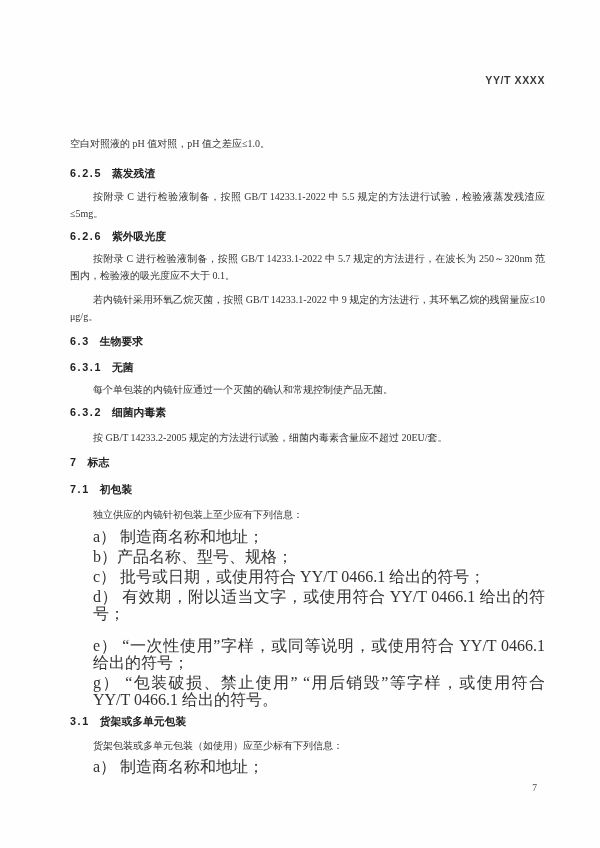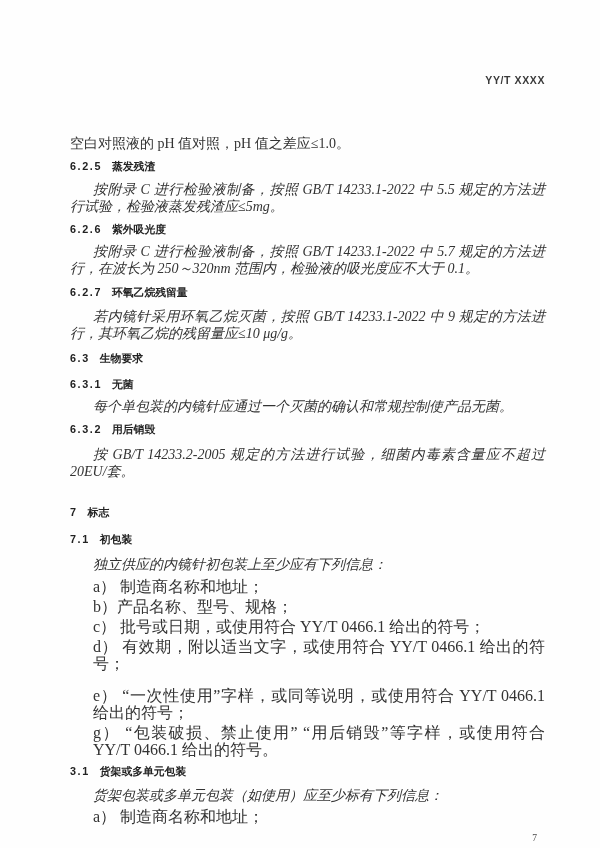--- a/index.html
+++ b/index.html
@@ -18,26 +18,26 @@
   .doc-header {
     text-align: right;
     font-family: "Liberation Sans", "DejaVu Sans", sans-serif;
     font-size: 10.5px;
     font-weight: 700;
     letter-spacing: 0.6px;
     color: #3a3a3a;
     line-height: 12px;
   }
   .para {
-    font-size: 14px;
+    font-size: 10px;
     line-height: 17px;
     text-align: justify;
     color: #333;
   }
-  .para.indent { text-indent: 23px; font-style: italic; }
+  .para.indent { text-indent: 23px; }
   .heading {
     font-family: "Liberation Sans", "DejaVu Sans", sans-serif;
     font-size: 10.8px;
     font-weight: 700;
     line-height: 17px;
     color: #222;
   }
   .heading .num { letter-spacing: 1.6px; margin-right: 10px; }
   .note {
     font-size: 9px;
@@ -65,50 +65,47 @@
 <body>
 
 <div class="page">
 
   <div class="doc-header">
     <span>YY/T XXXX</span>
   </div>
 
   <div class="para" style="margin-top:49px">空白对照液的 pH 值对照，pH 值之差应≤1.0。</div>
 
-  <div class="heading" style="margin-top:6px">
+  <div class="heading" style="margin-top:13px">
     <span class="num">6.2.5</span><span class="ttl">蒸发残渣</span>
   </div>
   <div class="para indent" style="margin-top:6px">按附录 C 进行检验液制备，按照 GB/T 14233.1-2022 中 5.5 规定的方法进行试验，检验液蒸发残渣应≤5mg。</div>
 
   <div class="heading" style="margin-top:6px">
     <span class="num">6.2.6</span><span class="ttl">紫外吸光度</span>
   </div>
   <div class="para indent" style="margin-top:5px">按附录 C 进行检验液制备，按照 GB/T 14233.1-2022 中 5.7 规定的方法进行，在波长为 250～320nm 范围内，检验液的吸光度应不大于 0.1。</div>
 
-  <div class="heading" style="margin-top:7px">
-    <span class="num">6.2.7</span><span class="ttl">环氧乙烷残留量</span>
-  </div>
   <div class="para indent" style="margin-top:7px">若内镜针采用环氧乙烷灭菌，按照 GB/T 14233.1-2022 中 9 规定的方法进行，其环氧乙烷的残留量应≤10 μg/g。</div>
 
   <div class="heading" style="margin-top:8px">
     <span class="num">6.3</span><span class="ttl">生物要求</span>
   </div>
 
   <div class="heading" style="margin-top:9px">
     <span class="num">6.3.1</span><span class="ttl">无菌</span>
   </div>
   <div class="para indent" style="margin-top:5px">每个单包装的内镜针应通过一个灭菌的确认和常规控制使产品无菌。</div>
 
   <div class="heading" style="margin-top:6px">
-    <span class="num">6.3.2</span><span class="ttl">用后销毁</span>
+    <span class="num">6.3.2</span><span class="ttl">细菌内毒素</span>
   </div>
   <div class="para indent" style="margin-top:8px">按 GB/T 14233.2-2005 规定的方法进行试验，细菌内毒素含量应不超过 20EU/套。</div>
 
-  <div class="heading" style="margin-top:24px">
+  <div class="heading" style="margin-top:8px">
     <span class="num">7</span><span class="ttl">标志</span>
   </div>
 
   <div class="heading" style="margin-top:10px">
     <span class="num">7.1</span><span class="ttl">初包装</span>
   </div>
   <div class="para indent" style="margin-top:8px">独立供应的内镜针初包装上至少应有下列信息：</div>
 
   <div class="list-item" style="margin-top:5px">a） 制造商名称和地址；</div>
   <div class="list-item" style="margin-top:3px">b）产品名称、型号、规格；</div>

